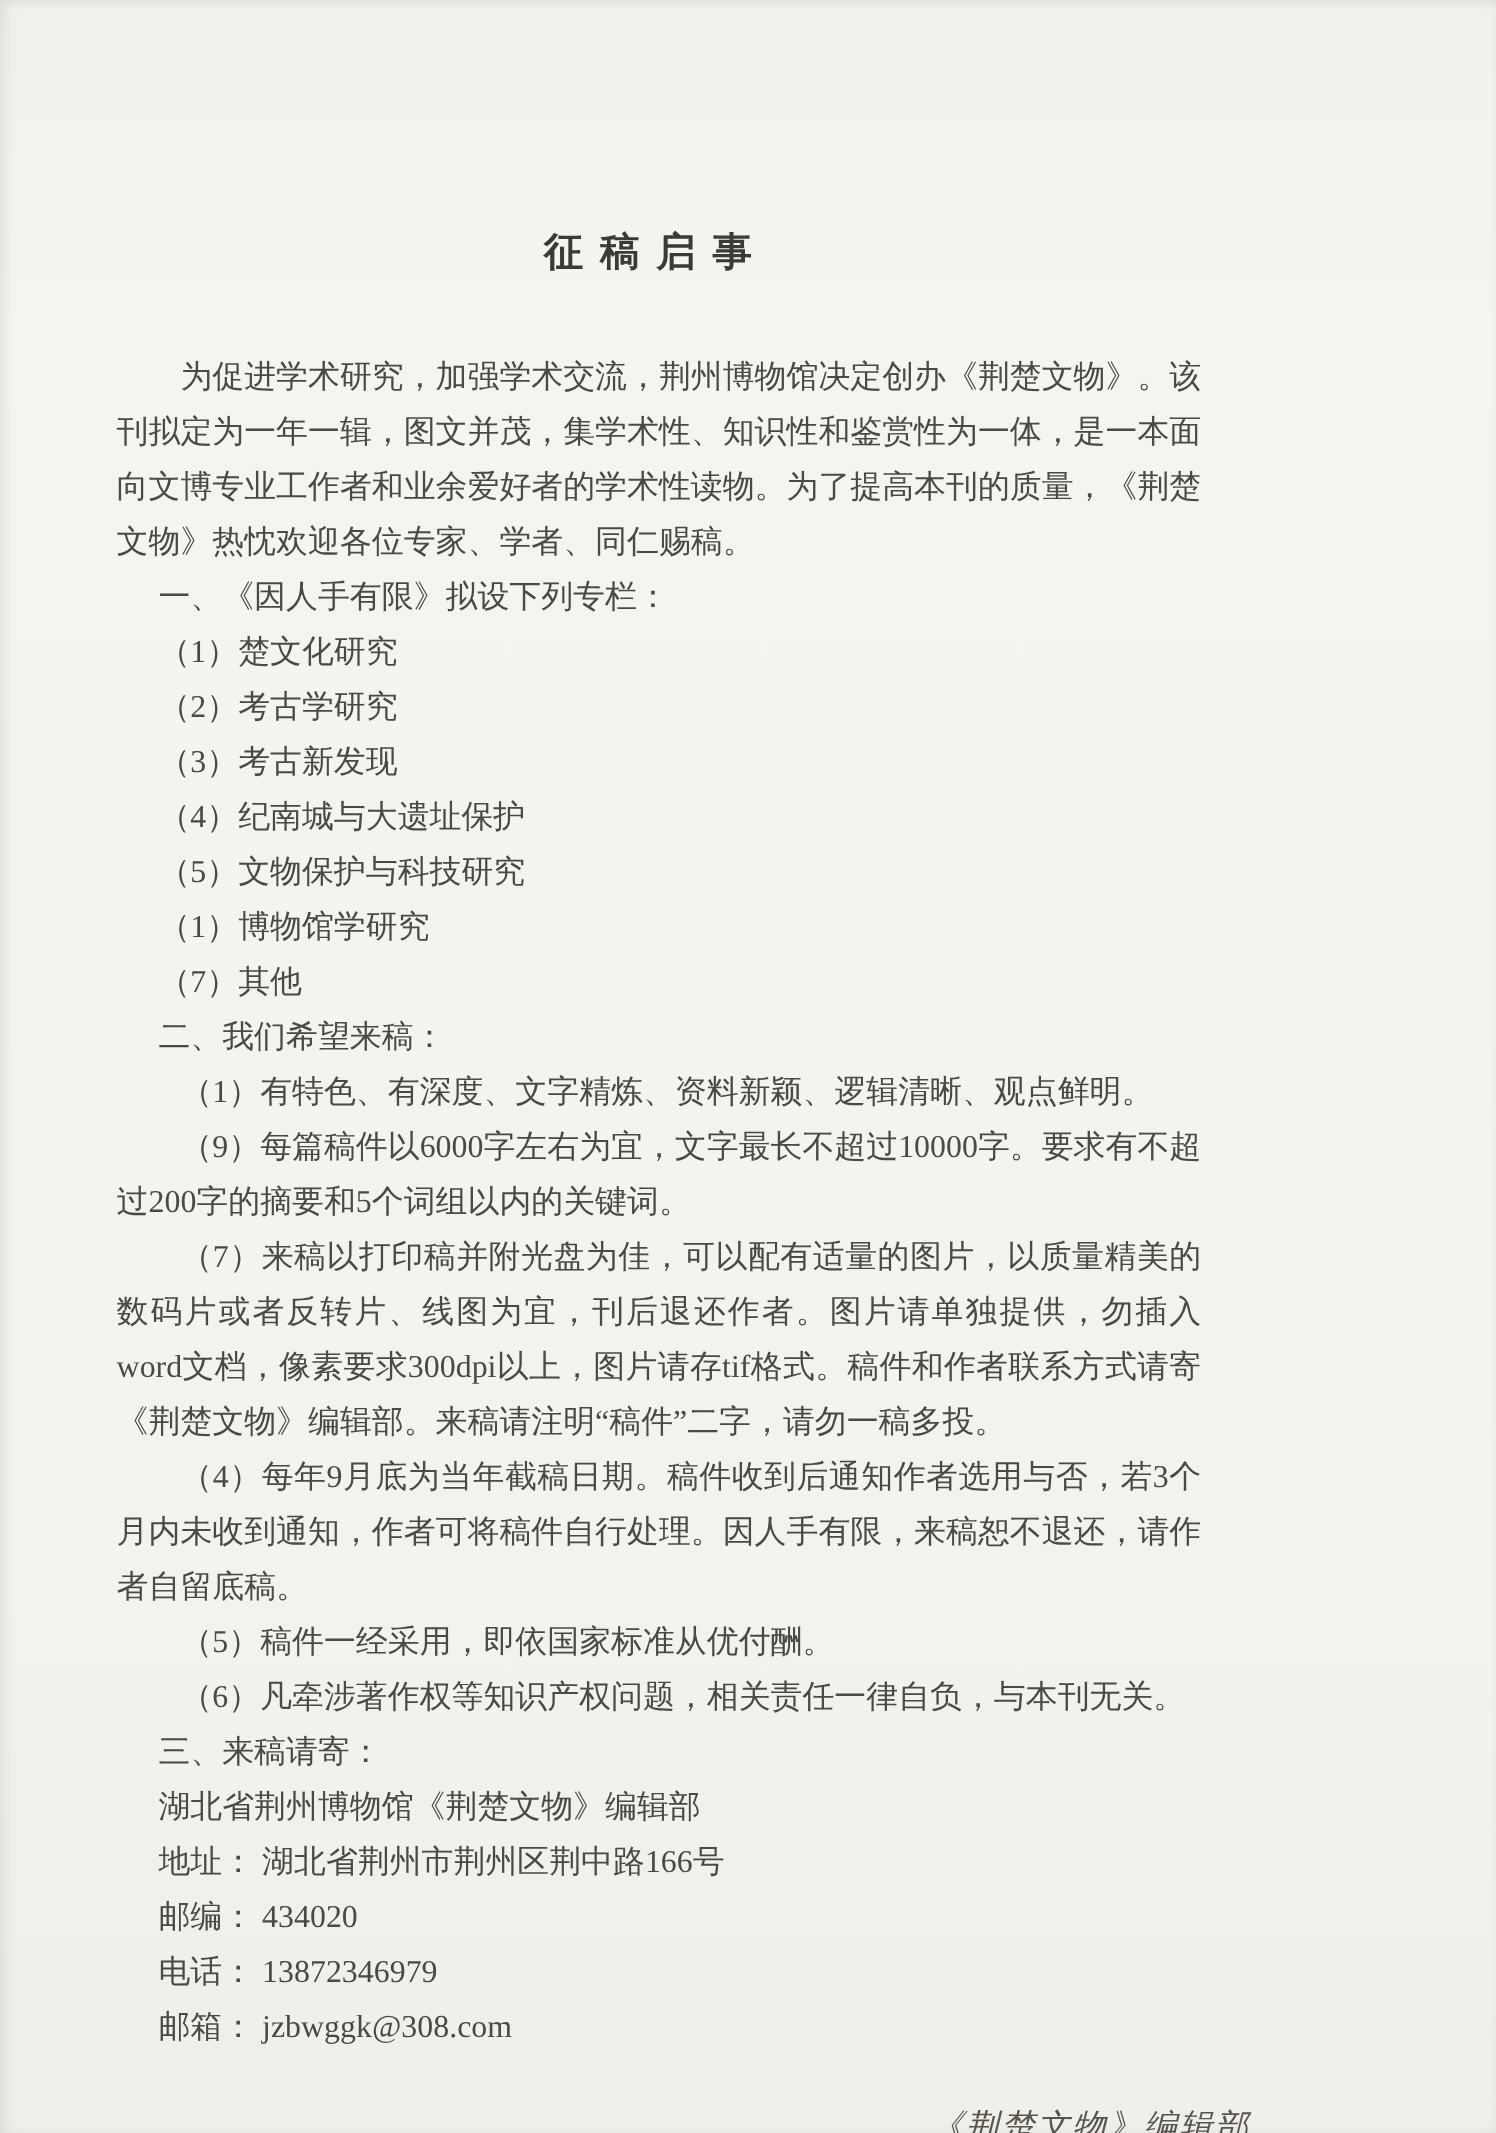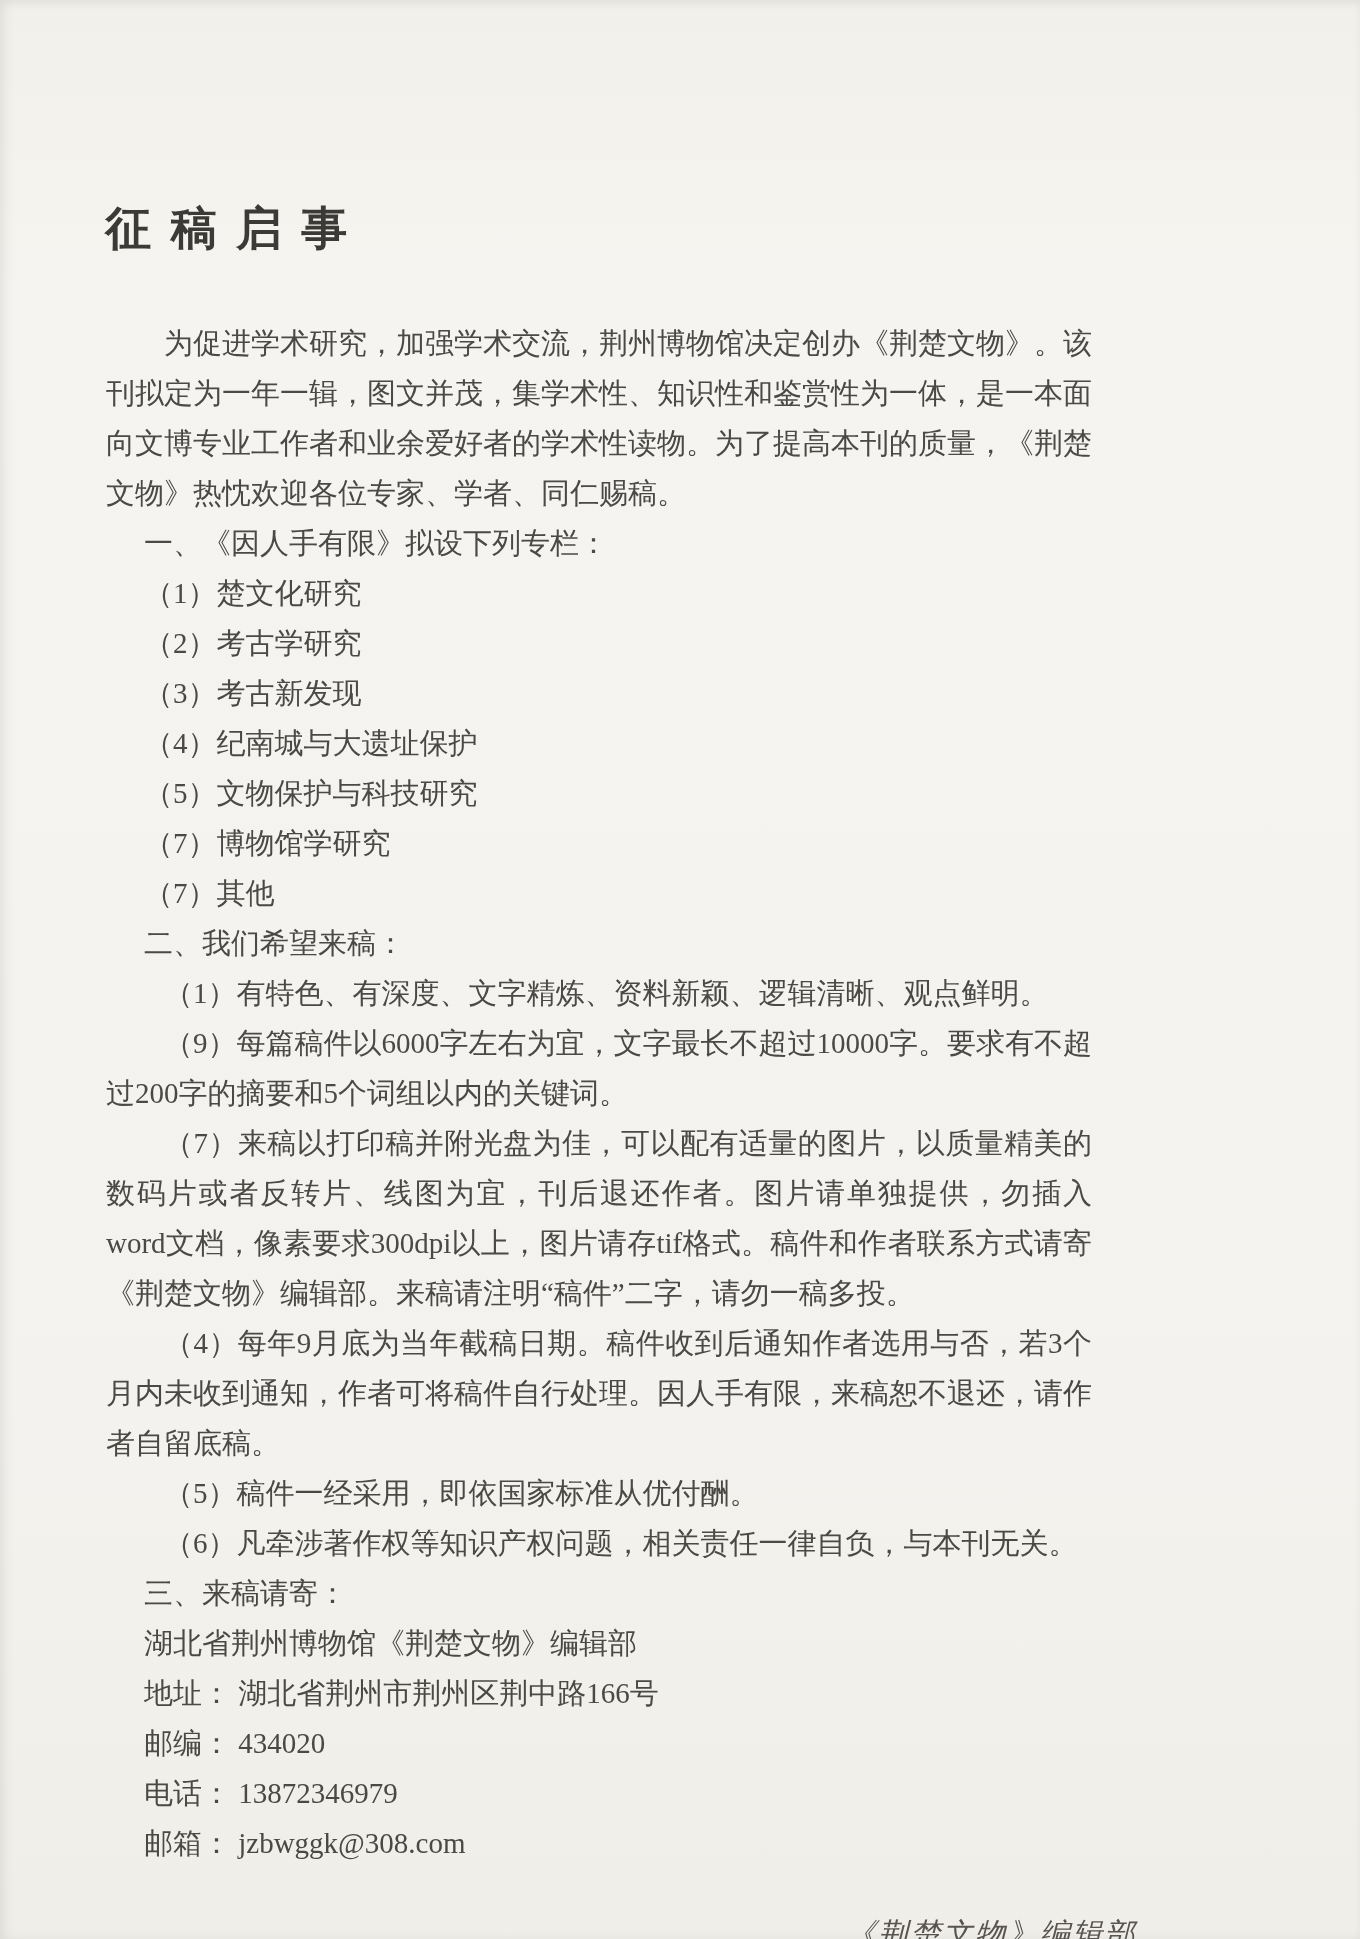--- a/index.html
+++ b/index.html
@@ -15,24 +15,24 @@
     overflow: hidden;
     box-shadow: inset 6px 0 12px rgba(0,0,0,0.05), inset 0 4px 10px rgba(0,0,0,0.04);
   }
   .page {
     box-sizing: border-box;
     width: 1360px;
     height: 1939px;
     padding: 200px 268px 0 86px;
   }
   .title {
-    font-size: 46px;
+    font-size: 36px;
     font-weight: bold;
     color: #3c3a36;
-    text-align: left;
+    text-align: center;
     letter-spacing: 0.42em;
     margin: 0 0 0 0.42em; 
     padding: 0;
     line-height: 58px;
   }
   .body-block {
     margin-top: 60px;
   }
   .para {
     margin: 0;
@@ -63,21 +63,21 @@
   <div class="body-block">
 
     <p class="para indent justify">为促进学术研究，加强学术交流，荆州博物馆决定创办《荆楚文物》。该刊拟定为一年一辑，图文并茂，集学术性、知识性和鉴赏性为一体，是一本面向文博专业工作者和业余爱好者的学术性读物。为了提高本刊的质量，《荆楚文物》热忱欢迎各位专家、学者、同仁赐稿。</p>
 
     <p class="para indent">一、《因人手有限》拟设下列专栏：</p>
     <p class="para indent">（1）楚文化研究</p>
     <p class="para indent">（2）考古学研究</p>
     <p class="para indent">（3）考古新发现</p>
     <p class="para indent">（4）纪南城与大遗址保护</p>
     <p class="para indent">（5）文物保护与科技研究</p>
-    <p class="para indent">（7）博物馆学研究</p>
+    <p class="para indent">（1）博物馆学研究</p>
     <p class="para indent">（7）其他</p>
 
     <p class="para indent">二、我们希望来稿：</p>
     <p class="para indent justify">（1）有特色、有深度、文字精炼、资料新颖、逻辑清晰、观点鲜明。</p>
     <p class="para indent justify">（9）每篇稿件以6000字左右为宜，文字最长不超过10000字。要求有不超过200字的摘要和5个词组以内的关键词。</p>
     <p class="para indent justify">（7）来稿以打印稿并附光盘为佳，可以配有适量的图片，以质量精美的数码片或者反转片、线图为宜，刊后退还作者。图片请单独提供，勿插入word文档，像素要求300dpi以上，图片请存tif格式。稿件和作者联系方式请寄《荆楚文物》编辑部。来稿请注明“稿件”二字，请勿一稿多投。</p>
     <p class="para indent justify">（4）每年9月底为当年截稿日期。稿件收到后通知作者选用与否，若3个月内未收到通知，作者可将稿件自行处理。因人手有限，来稿恕不退还，请作者自留底稿。</p>
     <p class="para indent justify">（5）稿件一经采用，即依国家标准从优付酬。</p>
     <p class="para indent justify">（6）凡牵涉著作权等知识产权问题，相关责任一律自负，与本刊无关。</p>
 

